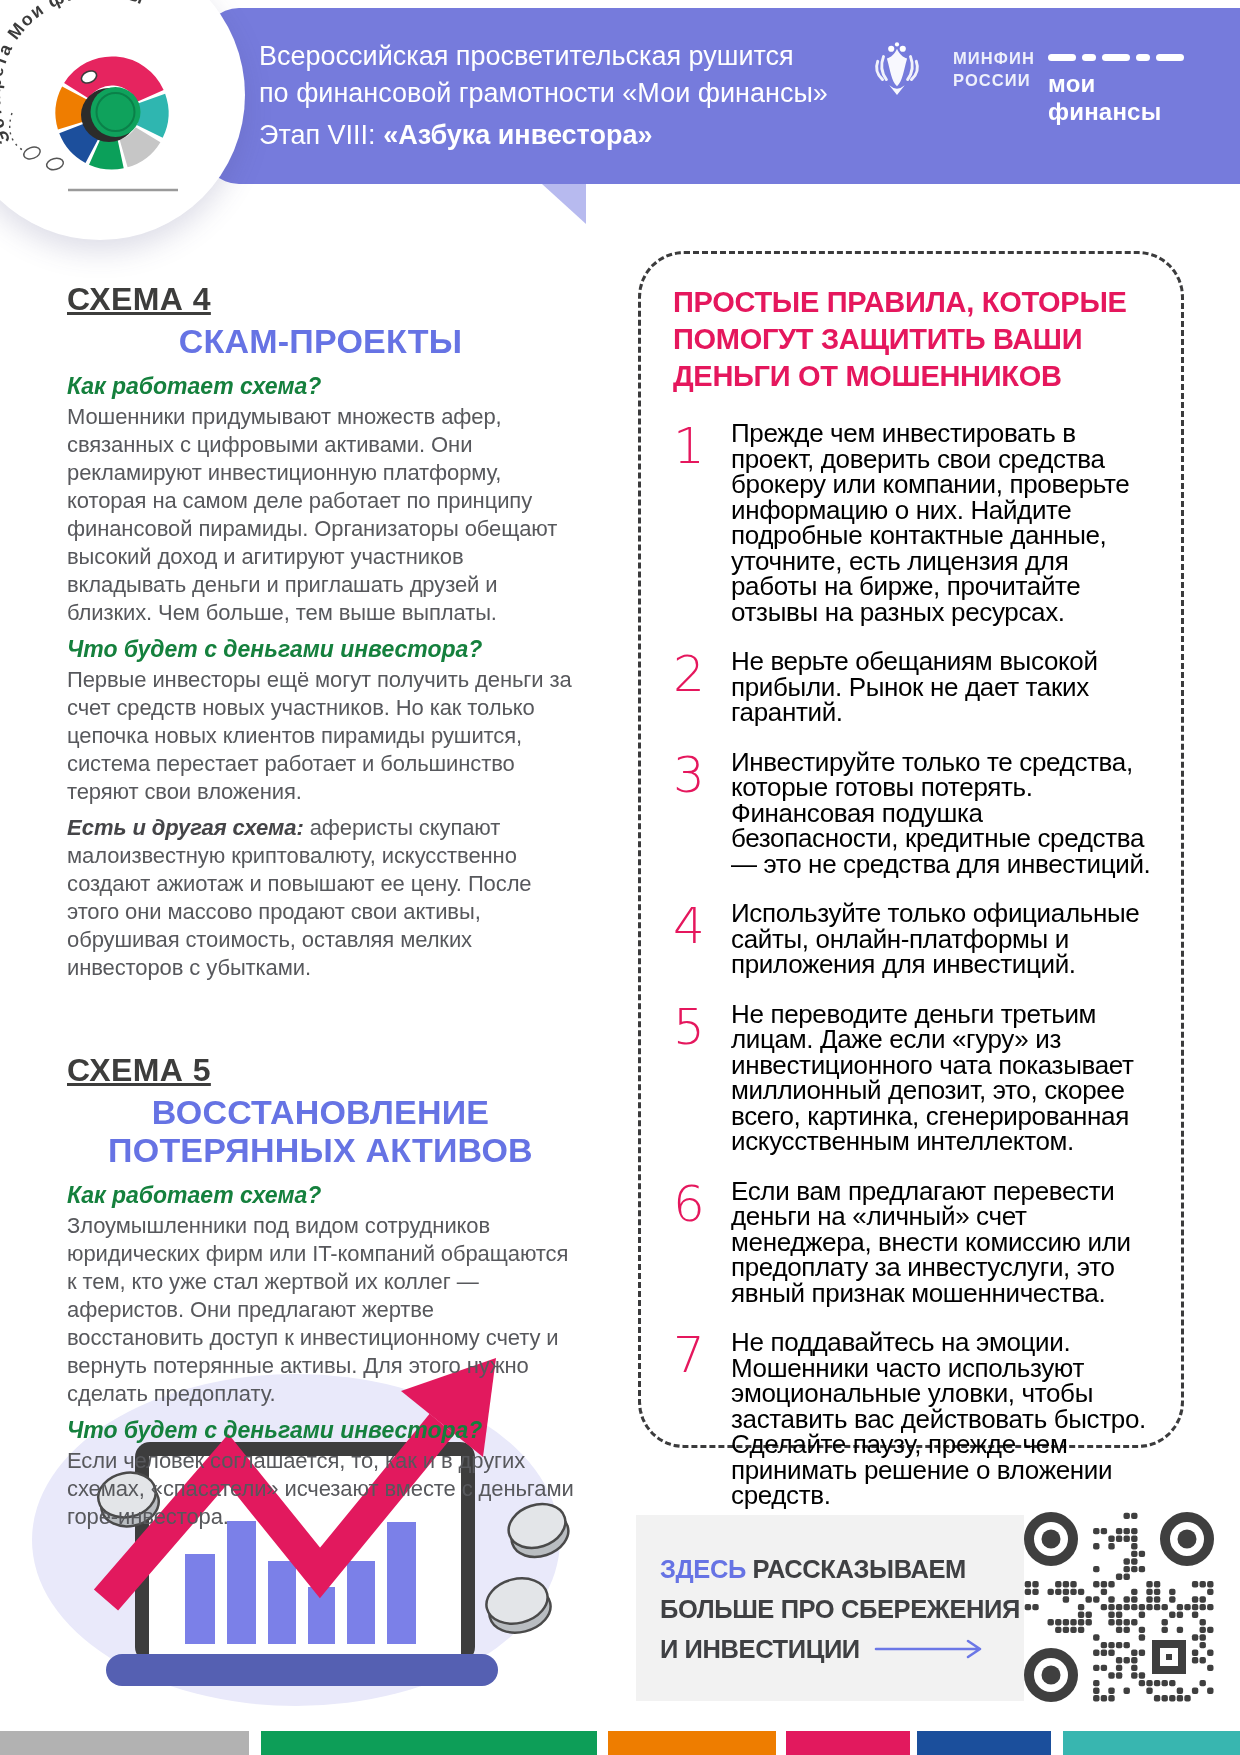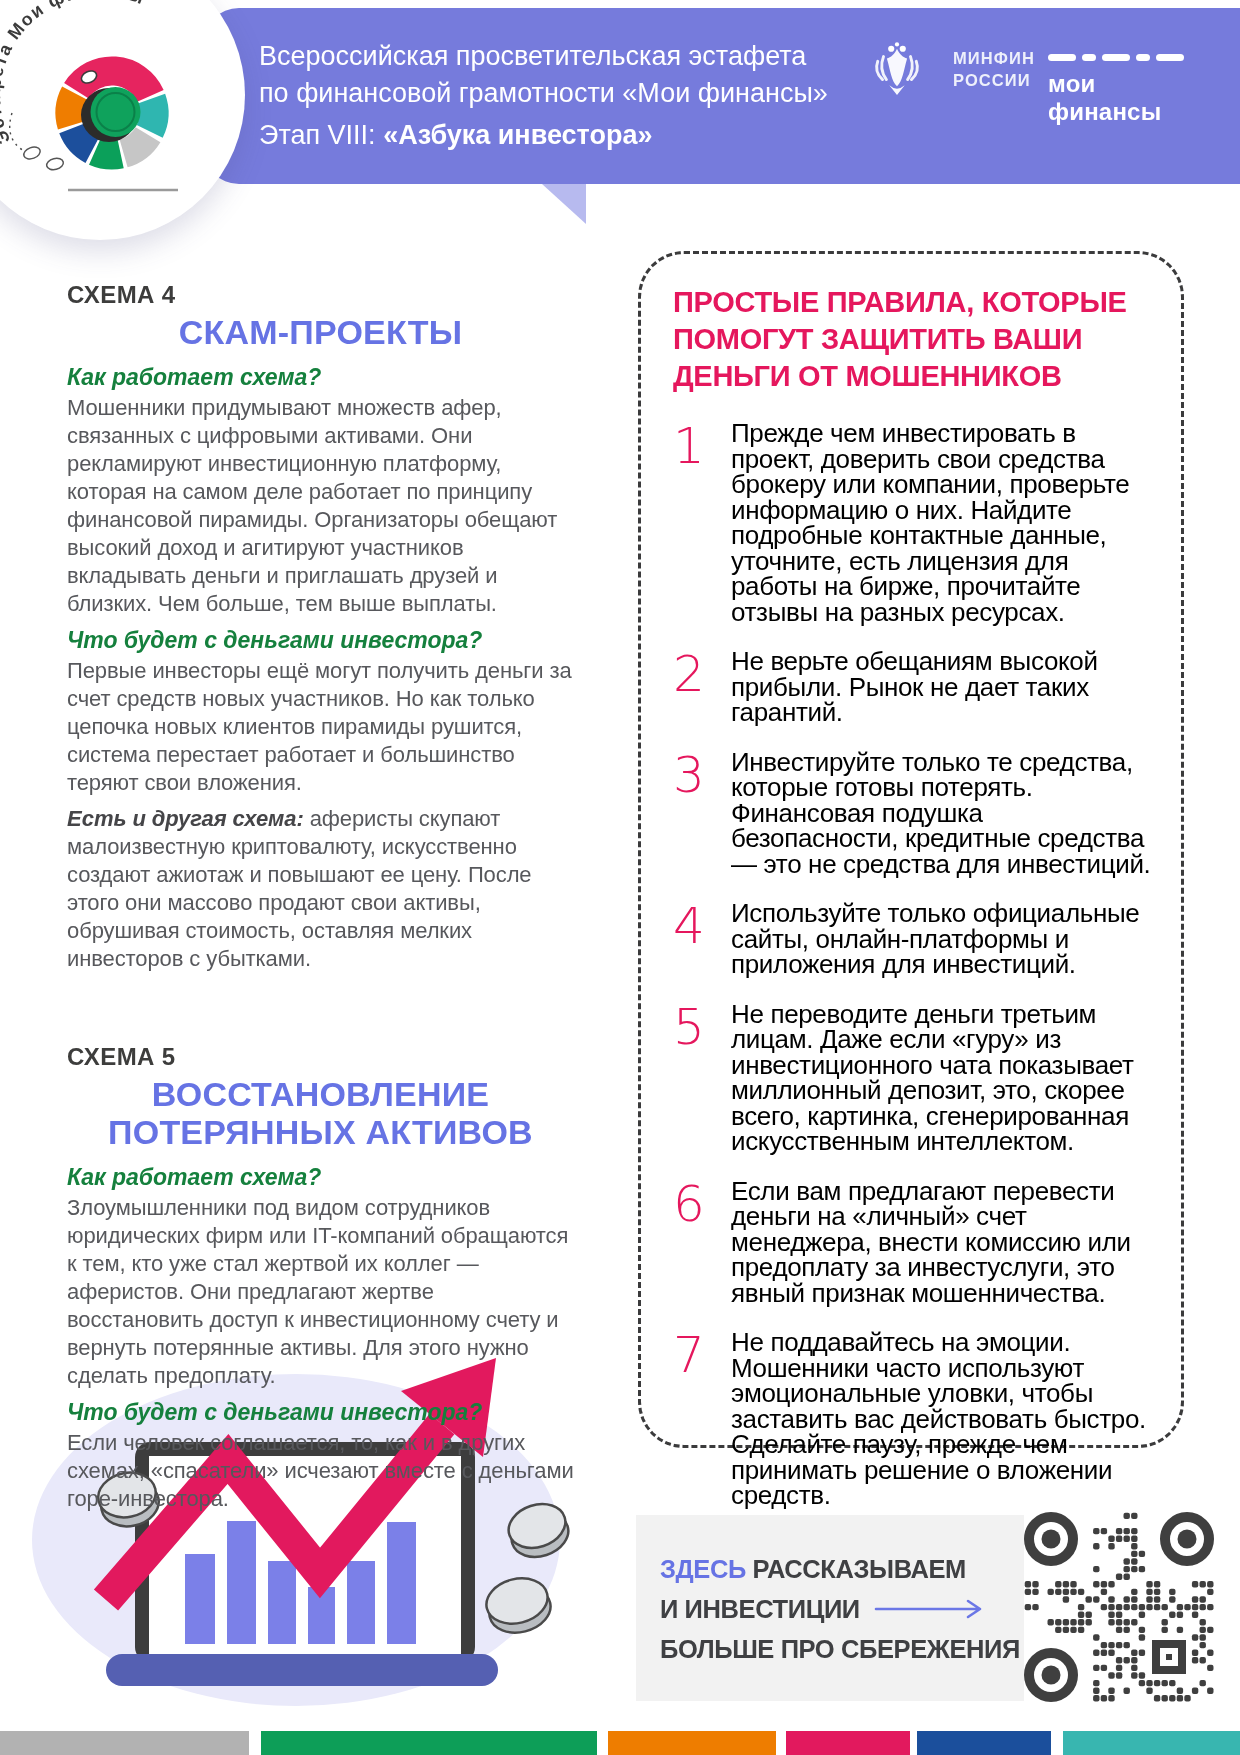--- a/index.html
+++ b/index.html
@@ -25,21 +25,21 @@
   .fold{position:absolute;left:542px;top:184px;width:44px;height:40px;
         clip-path:polygon(0 0,100% 0,100% 100%);background:#b7baef;z-index:0;}
 
   
   .logo-circle{position:absolute;left:-45px;top:-50px;width:290px;height:290px;background:#fff;
                border-radius:50%;z-index:2;box-shadow:0 12px 28px rgba(70,70,130,.18);}
   .logo-circle svg{width:100%;height:100%;}
 
   
   .leftcol{position:absolute;left:67px;top:281px;width:507px;z-index:3;}
-  .kicker{margin:0 0 4px;font-size:24px;font-weight:800;color:var(--heading-dark,#3d3d3c);letter-spacing:.4px;}
+  .kicker{margin:0 0 4px;font-size:32px;font-weight:800;color:var(--heading-dark,#3d3d3c);letter-spacing:.4px;text-decoration:underline;}
   .kicker.second{margin-top:70px;}
   .scheme-title{margin:0 0 12px;font-size:34px;line-height:38px;font-weight:800;
                 color:var(--accent-blue,#6673e4);letter-spacing:.2px;text-align:center;}
   .qhead{margin:8px 0 2px;font-size:23px;line-height:29px;font-weight:700;font-style:italic;color:#15803d;}
   .leftcol p{margin:0;font-size:22px;line-height:28px;color:var(--body-text,#57585c);letter-spacing:-.1px;}
   .leftcol p .lead{font-weight:700;font-style:italic;color:#454548;}
 
   
   .rules-box{position:absolute;left:638px;top:251px;width:546px;height:1197px;box-sizing:border-box;
              border:3.5px dashed #3b3b3c;border-radius:46px;padding:30px 30px 0 32px;z-index:3;}
@@ -65,21 +65,21 @@
   
   .bar{position:absolute;top:1731px;height:24px;z-index:4;}
 </style>
 </head>
 <body>
 
 <div class="page">
 
   <div class="banner">
     <div class="banner-title">
-      <span>Всероссийская просветительская эстафета</span>
+      <span>Всероссийская просветительская рушится</span>
       <span>по финансовой грамотности «Мои финансы»</span>
     </div>
     <div class="banner-stage">
       <span>Этап VIII: </span><span class="bold">«Азбука инвестора»</span>
     </div>
     <div class="minfin">
       <svg width="52" height="58" viewBox="0 0 54 60">
         <g stroke="#ffffff" fill="none" stroke-width="3" stroke-linecap="round" opacity=".9">
           <path d="M7 22q-4 11 5 19"></path>
             <path d="M13 17q-5 13 3 24"></path>
@@ -187,27 +187,27 @@
         </div>
       <div class="rule">
           <div class="rule-num">7</div>
           <div class="rule-text">Не поддавайтесь на эмоции. Мошенники часто используют эмоциональные уловки, чтобы заставить вас действовать быстро. Сделайте паузу, прежде чем принимать решение о вложении средств.</div>
         </div>
     </div>
   </section>
 
   <div class="qr-panel">
     <div class="line"><span class="hl">ЗДЕСЬ</span><span> РАССКАЗЫВАЕМ</span></div>
+    <div class="line">БОЛЬШЕ ПРО СБЕРЕЖЕНИЯ</div>
     <div class="line with-arrow">
       <span>И ИНВЕСТИЦИИ</span>
       <svg width="118" height="24" viewBox="0 0 118 24">
         <path d="M2 12h104 M106 12l-12-8 M106 12l-12 8" stroke="#6b77e6" stroke-width="2.6" fill="none" stroke-linecap="round"></path>
       </svg>
     </div>
-    <div class="line">БОЛЬШЕ ПРО СБЕРЕЖЕНИЯ</div>
   </div>
   <div class="qr-box">
     <svg id="qr-svg" width="190" height="190" viewBox="0 0 190 190">
       <g stroke="#3f3f3f" fill="none" stroke-width="10">
         <circle cx="27" cy="27" r="22"></circle>
           <circle cx="163" cy="27" r="22"></circle>
           <circle cx="27" cy="163" r="22"></circle>
       </g>
       <g fill="#3f3f3f">
         <circle cx="27" cy="27" r="9.5"></circle>

